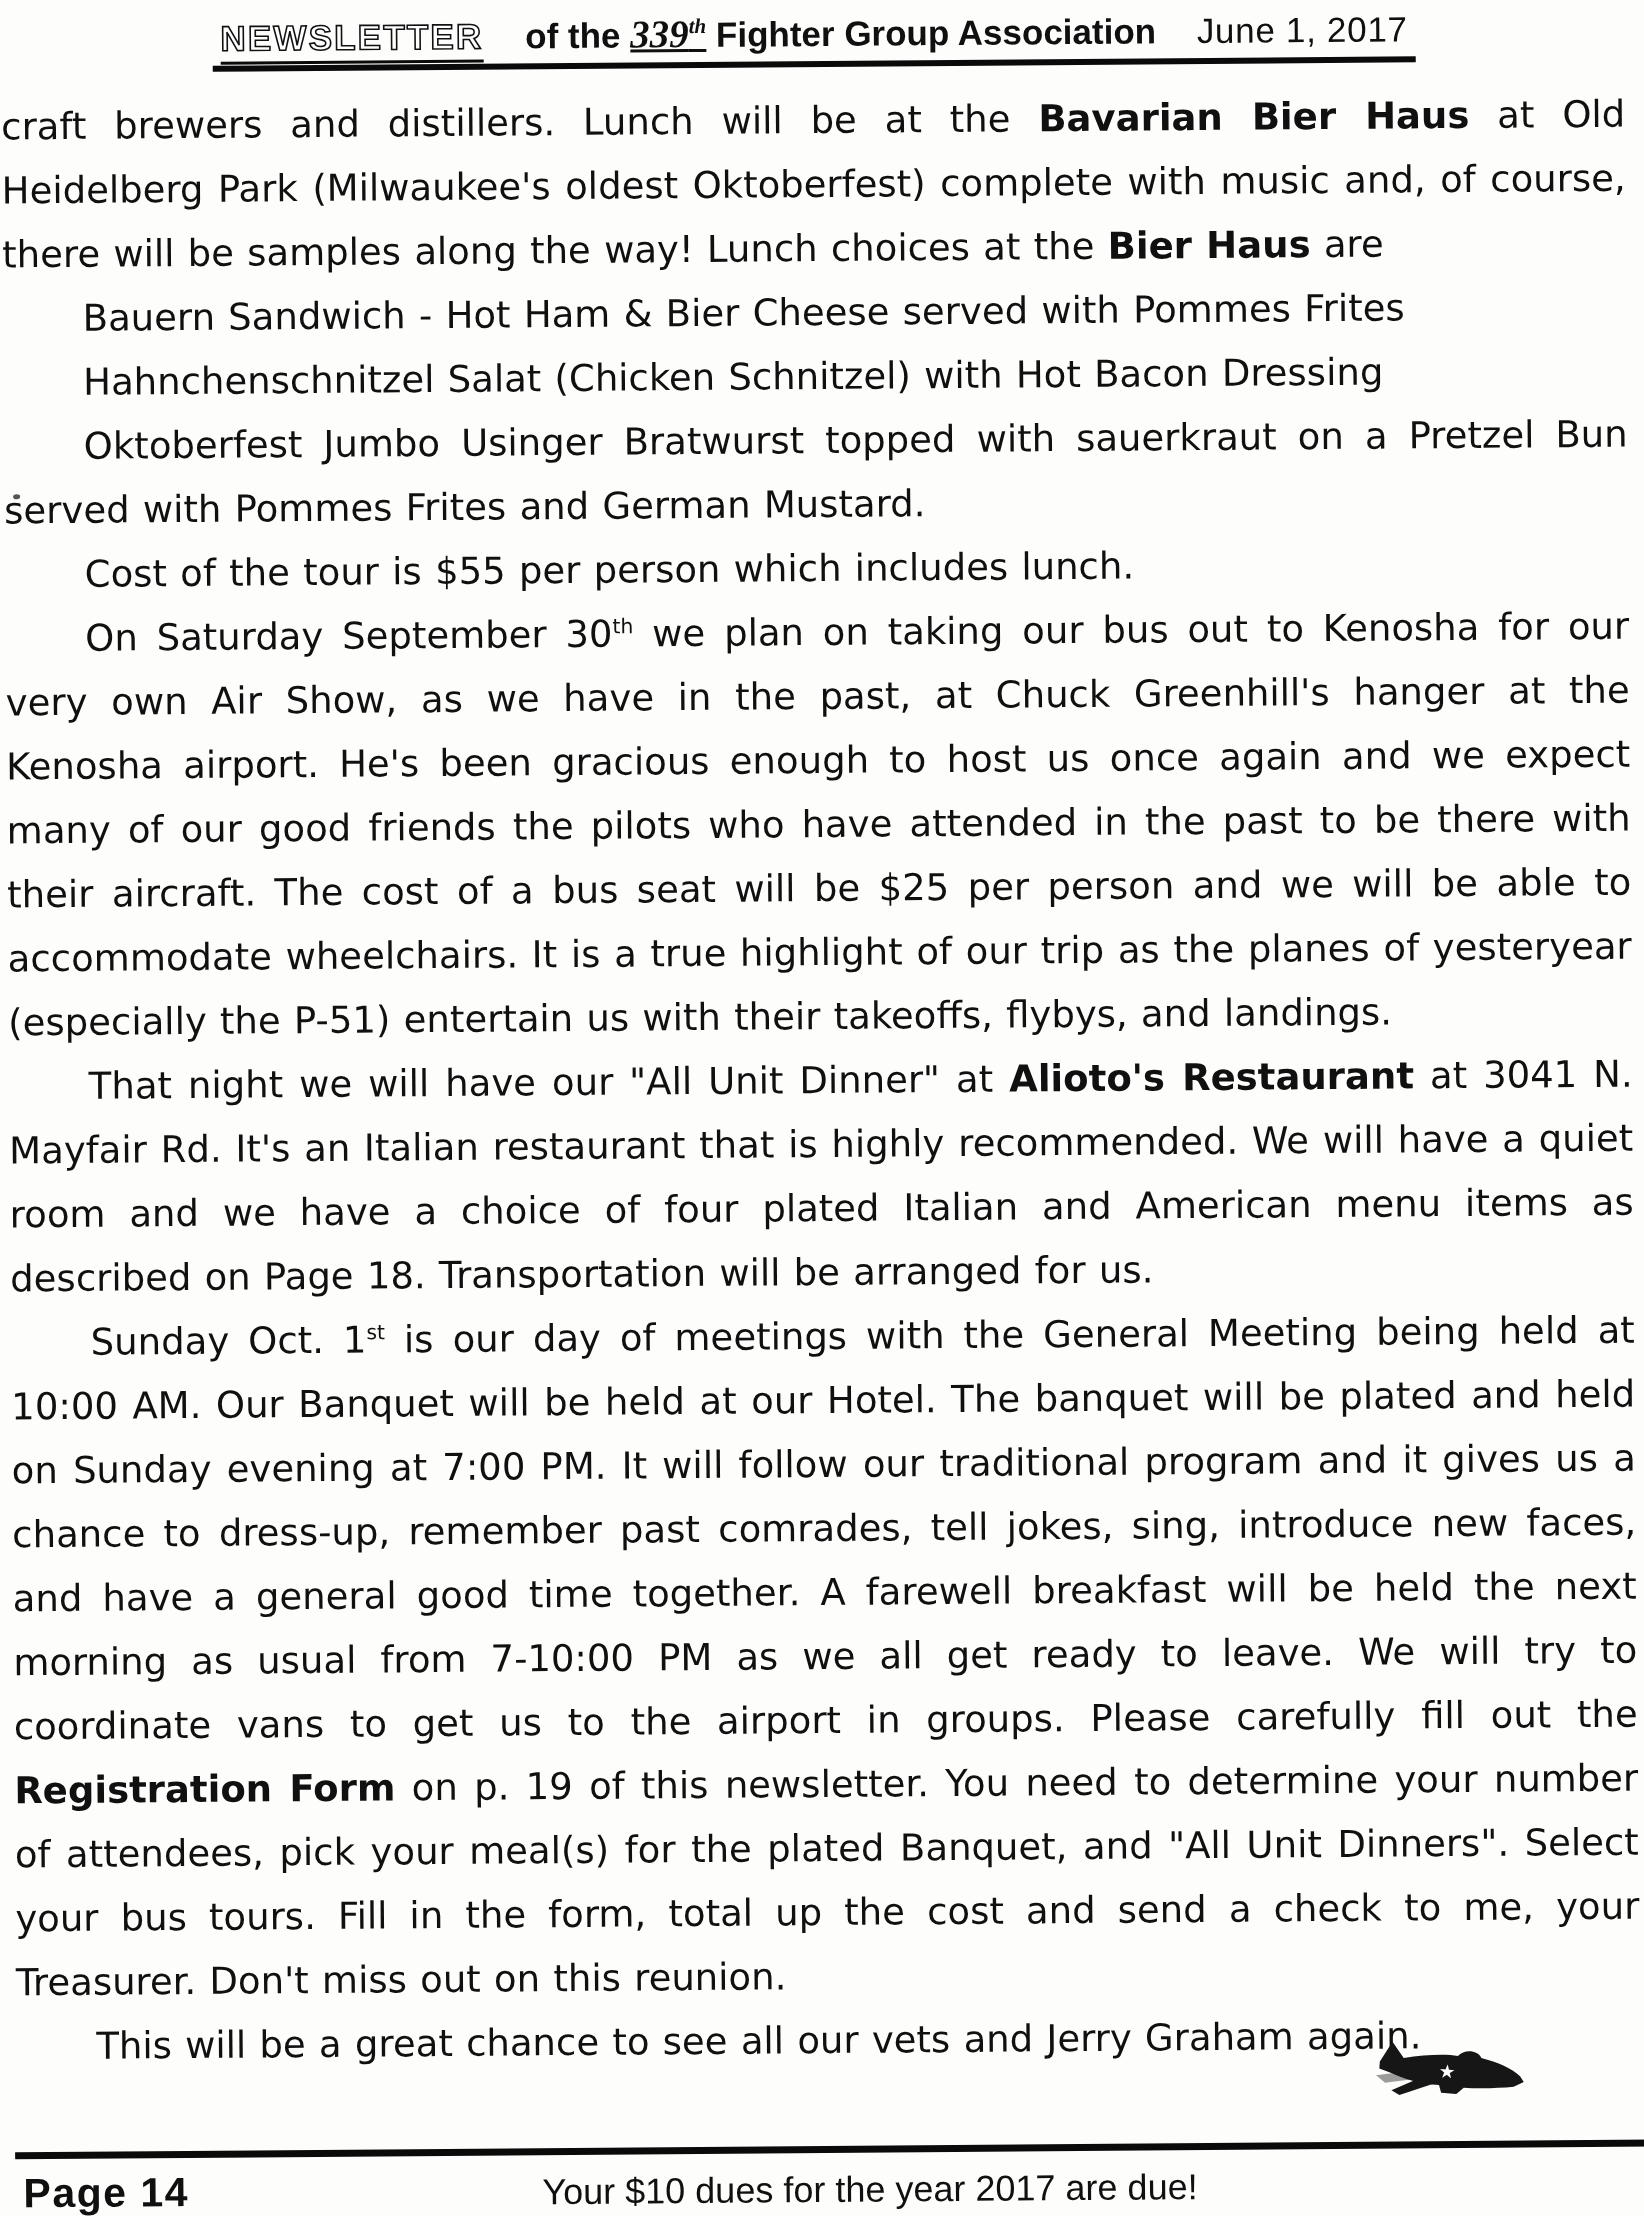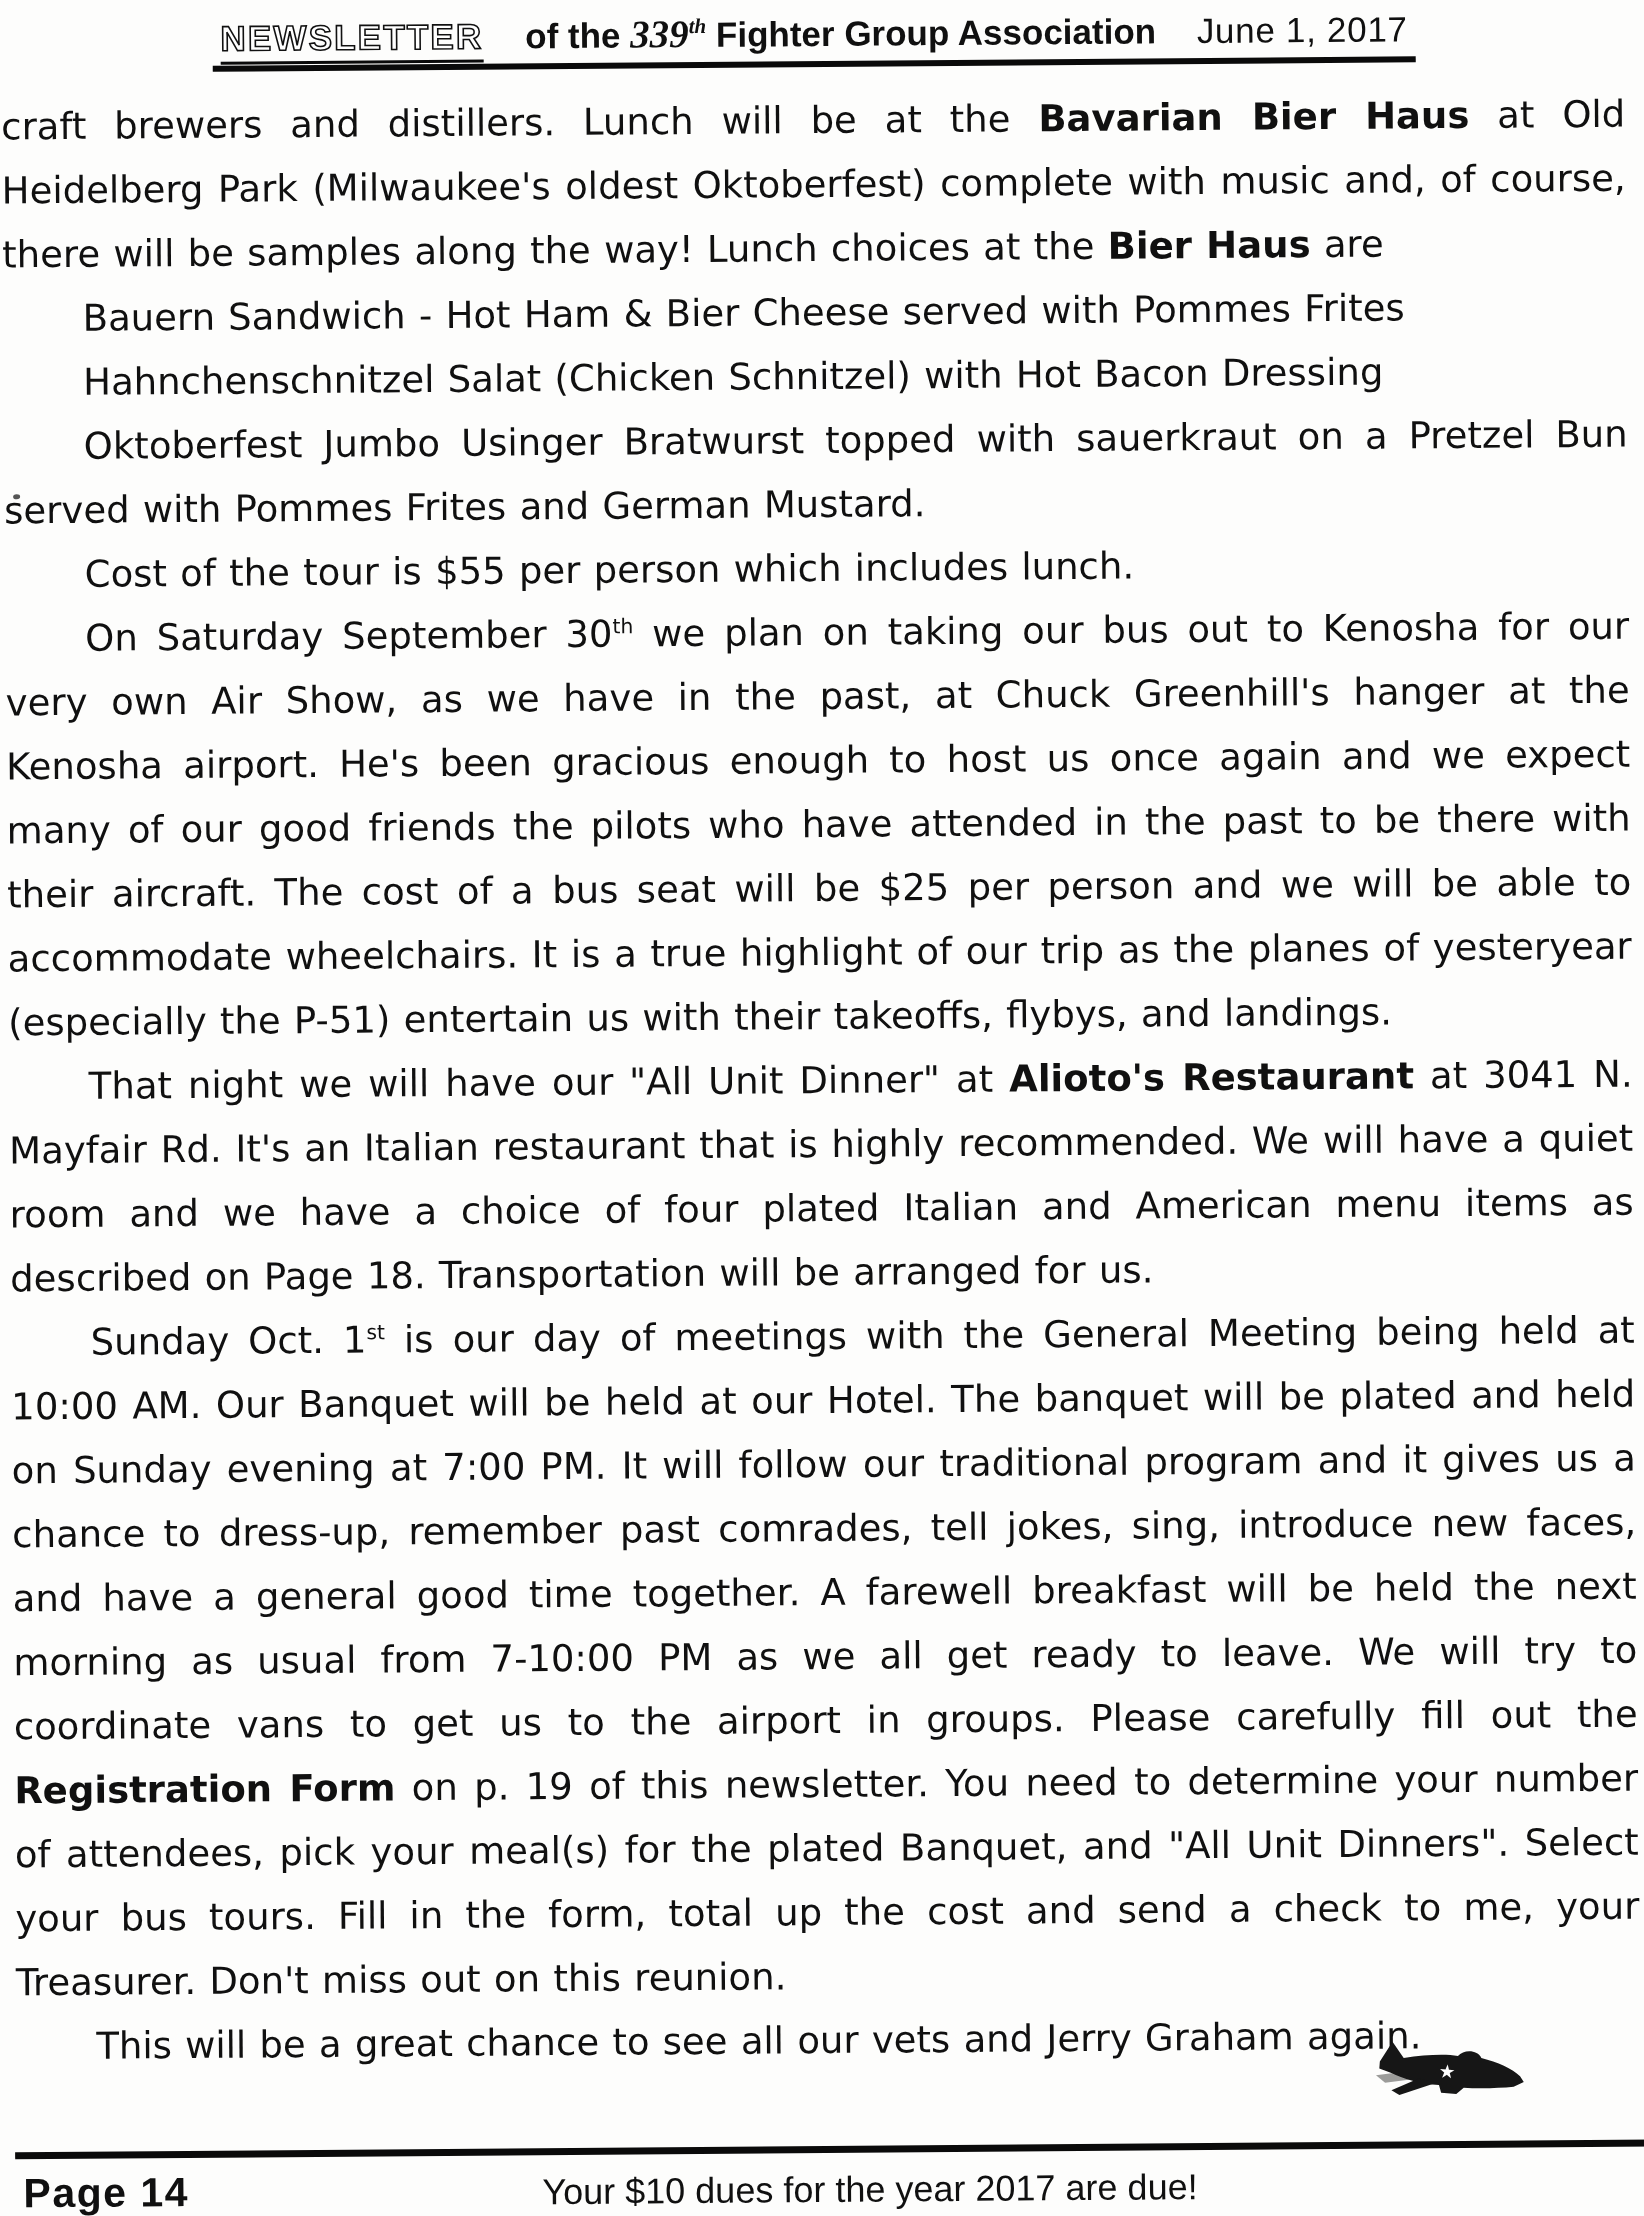--- a/index.html
+++ b/index.html
@@ -43,20 +43,21 @@
     border-bottom:3px solid #0a0a0a;
     padding-bottom:2.2px;
     margin-bottom:-5.2px;
   }
   .header-mid{font-weight:700;margin-left:32px;}
   .header-script{
     font-family:"Liberation Serif", serif;
     font-style:italic;
     font-weight:700;
     font-size:39px;
+    text-decoration:underline;
   }
   .header-script sup{
     font-size:21px;
     line-height:0;
   }
   .header-bold{font-weight:700;}
   .header-date{
     font-weight:400;
     margin-left:31px;
     letter-spacing:0.7px;

